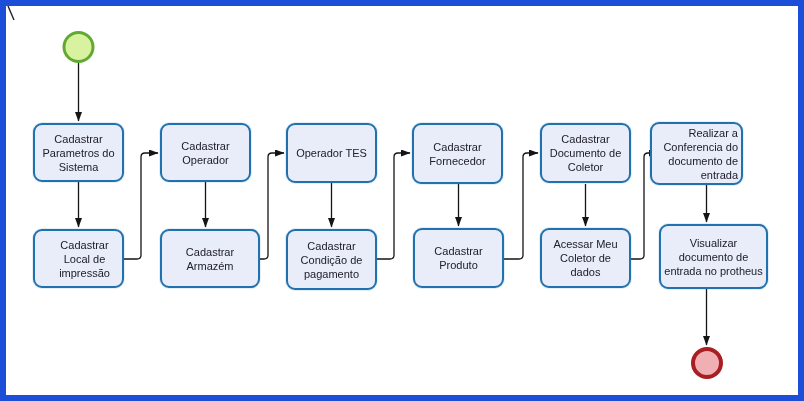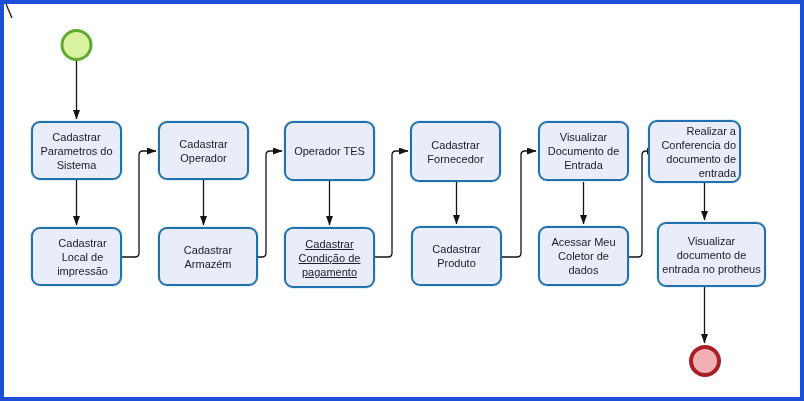--- a/index.html
+++ b/index.html
@@ -1,20 +1,20 @@
 <!DOCTYPE html>
 <html><head>
 <meta charset="utf-8">
 <style>
   html,body{margin:0;padding:0;background:#ffffff;}
   .canvas{
     position:relative;
     width:804px;height:401px;
     background:#ffffff;
-    border:4px solid #1d4ed8;
+    border:6px solid #1d4ed8;
     box-sizing:border-box;
     font-family:"Liberation Sans", sans-serif;
     overflow:hidden;
   }
   .connector-layer{position:absolute;left:0;top:0;width:804px;height:401px;}
   .edge{fill:none;stroke:#141414;stroke-width:1.3px;}
   .task{
     position:absolute;
     box-sizing:border-box;
     background:#e9edfa;
@@ -77,34 +77,34 @@
   </div>
 
   <div class="task" style="left:154px;top:223px;width:100px;height:59px;">
     <span>Cadastrar Armazém</span>
   </div>
 
   <div class="task" style="left:280px;top:117px;width:91px;height:60px;">
     <span>Operador TES</span>
   </div>
 
-  <div class="task" style="left:280px;top:223px;width:91px;height:61px;text-decoration:underline;">
+  <div class="task" style="left:280px;top:223px;width:91px;height:61px;">
     <span>Cadastrar Condição de pagamento</span>
   </div>
 
   <div class="task" style="left:407px;top:222px;width:91px;height:60px;">
     <span>Cadastrar Produto</span>
   </div>
 
   <div class="task" style="left:406px;top:117px;width:91px;height:61px;">
     <span>Cadastrar Fornecedor</span>
   </div>
 
   <div class="task" style="left:534px;top:117px;width:91px;height:60px;">
-    <span>Visualizar Documento de Entrada</span>
+    <span>Cadastrar Documento de Coletor</span>
   </div>
 
   <div class="task" style="left:534px;top:222px;width:91px;height:60px;">
     <span>Acessar Meu Coletor de dados</span>
   </div>
 
   <div class="task" style="left:644px;top:116px;width:93px;height:63px;text-align:right;">
     <span>Realizar a Conferencia do documento de entrada</span>
   </div>
 

